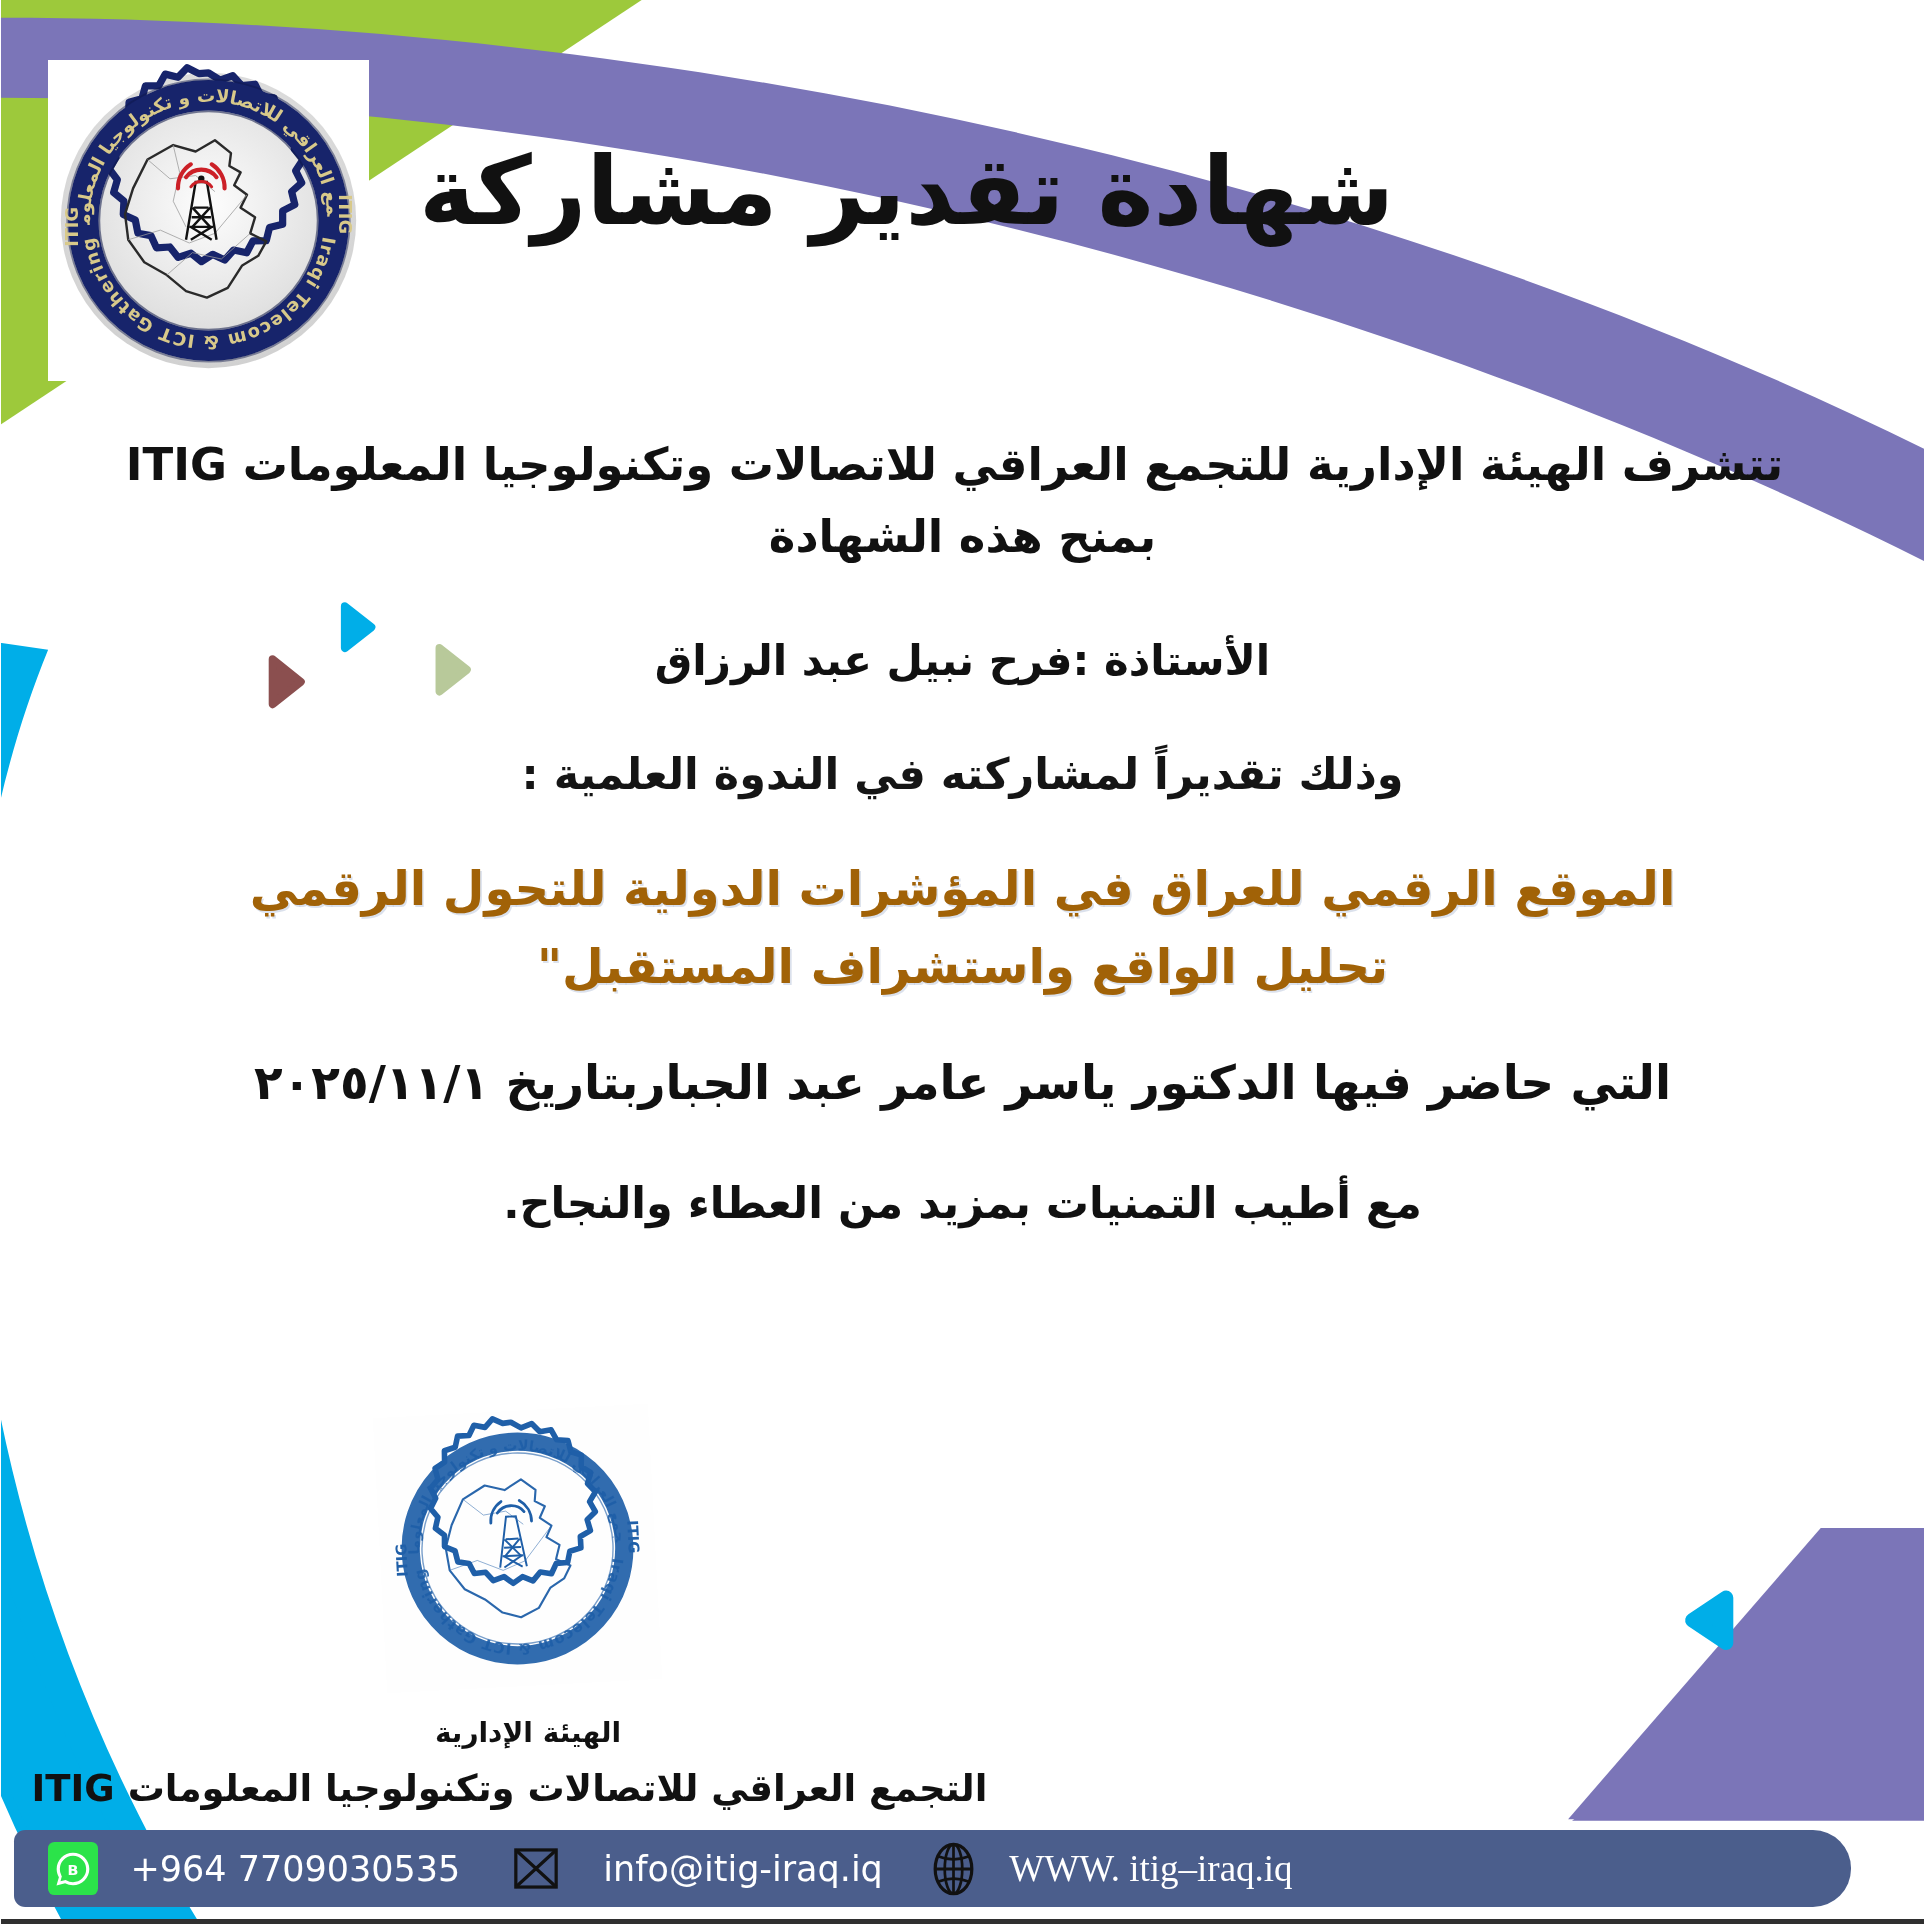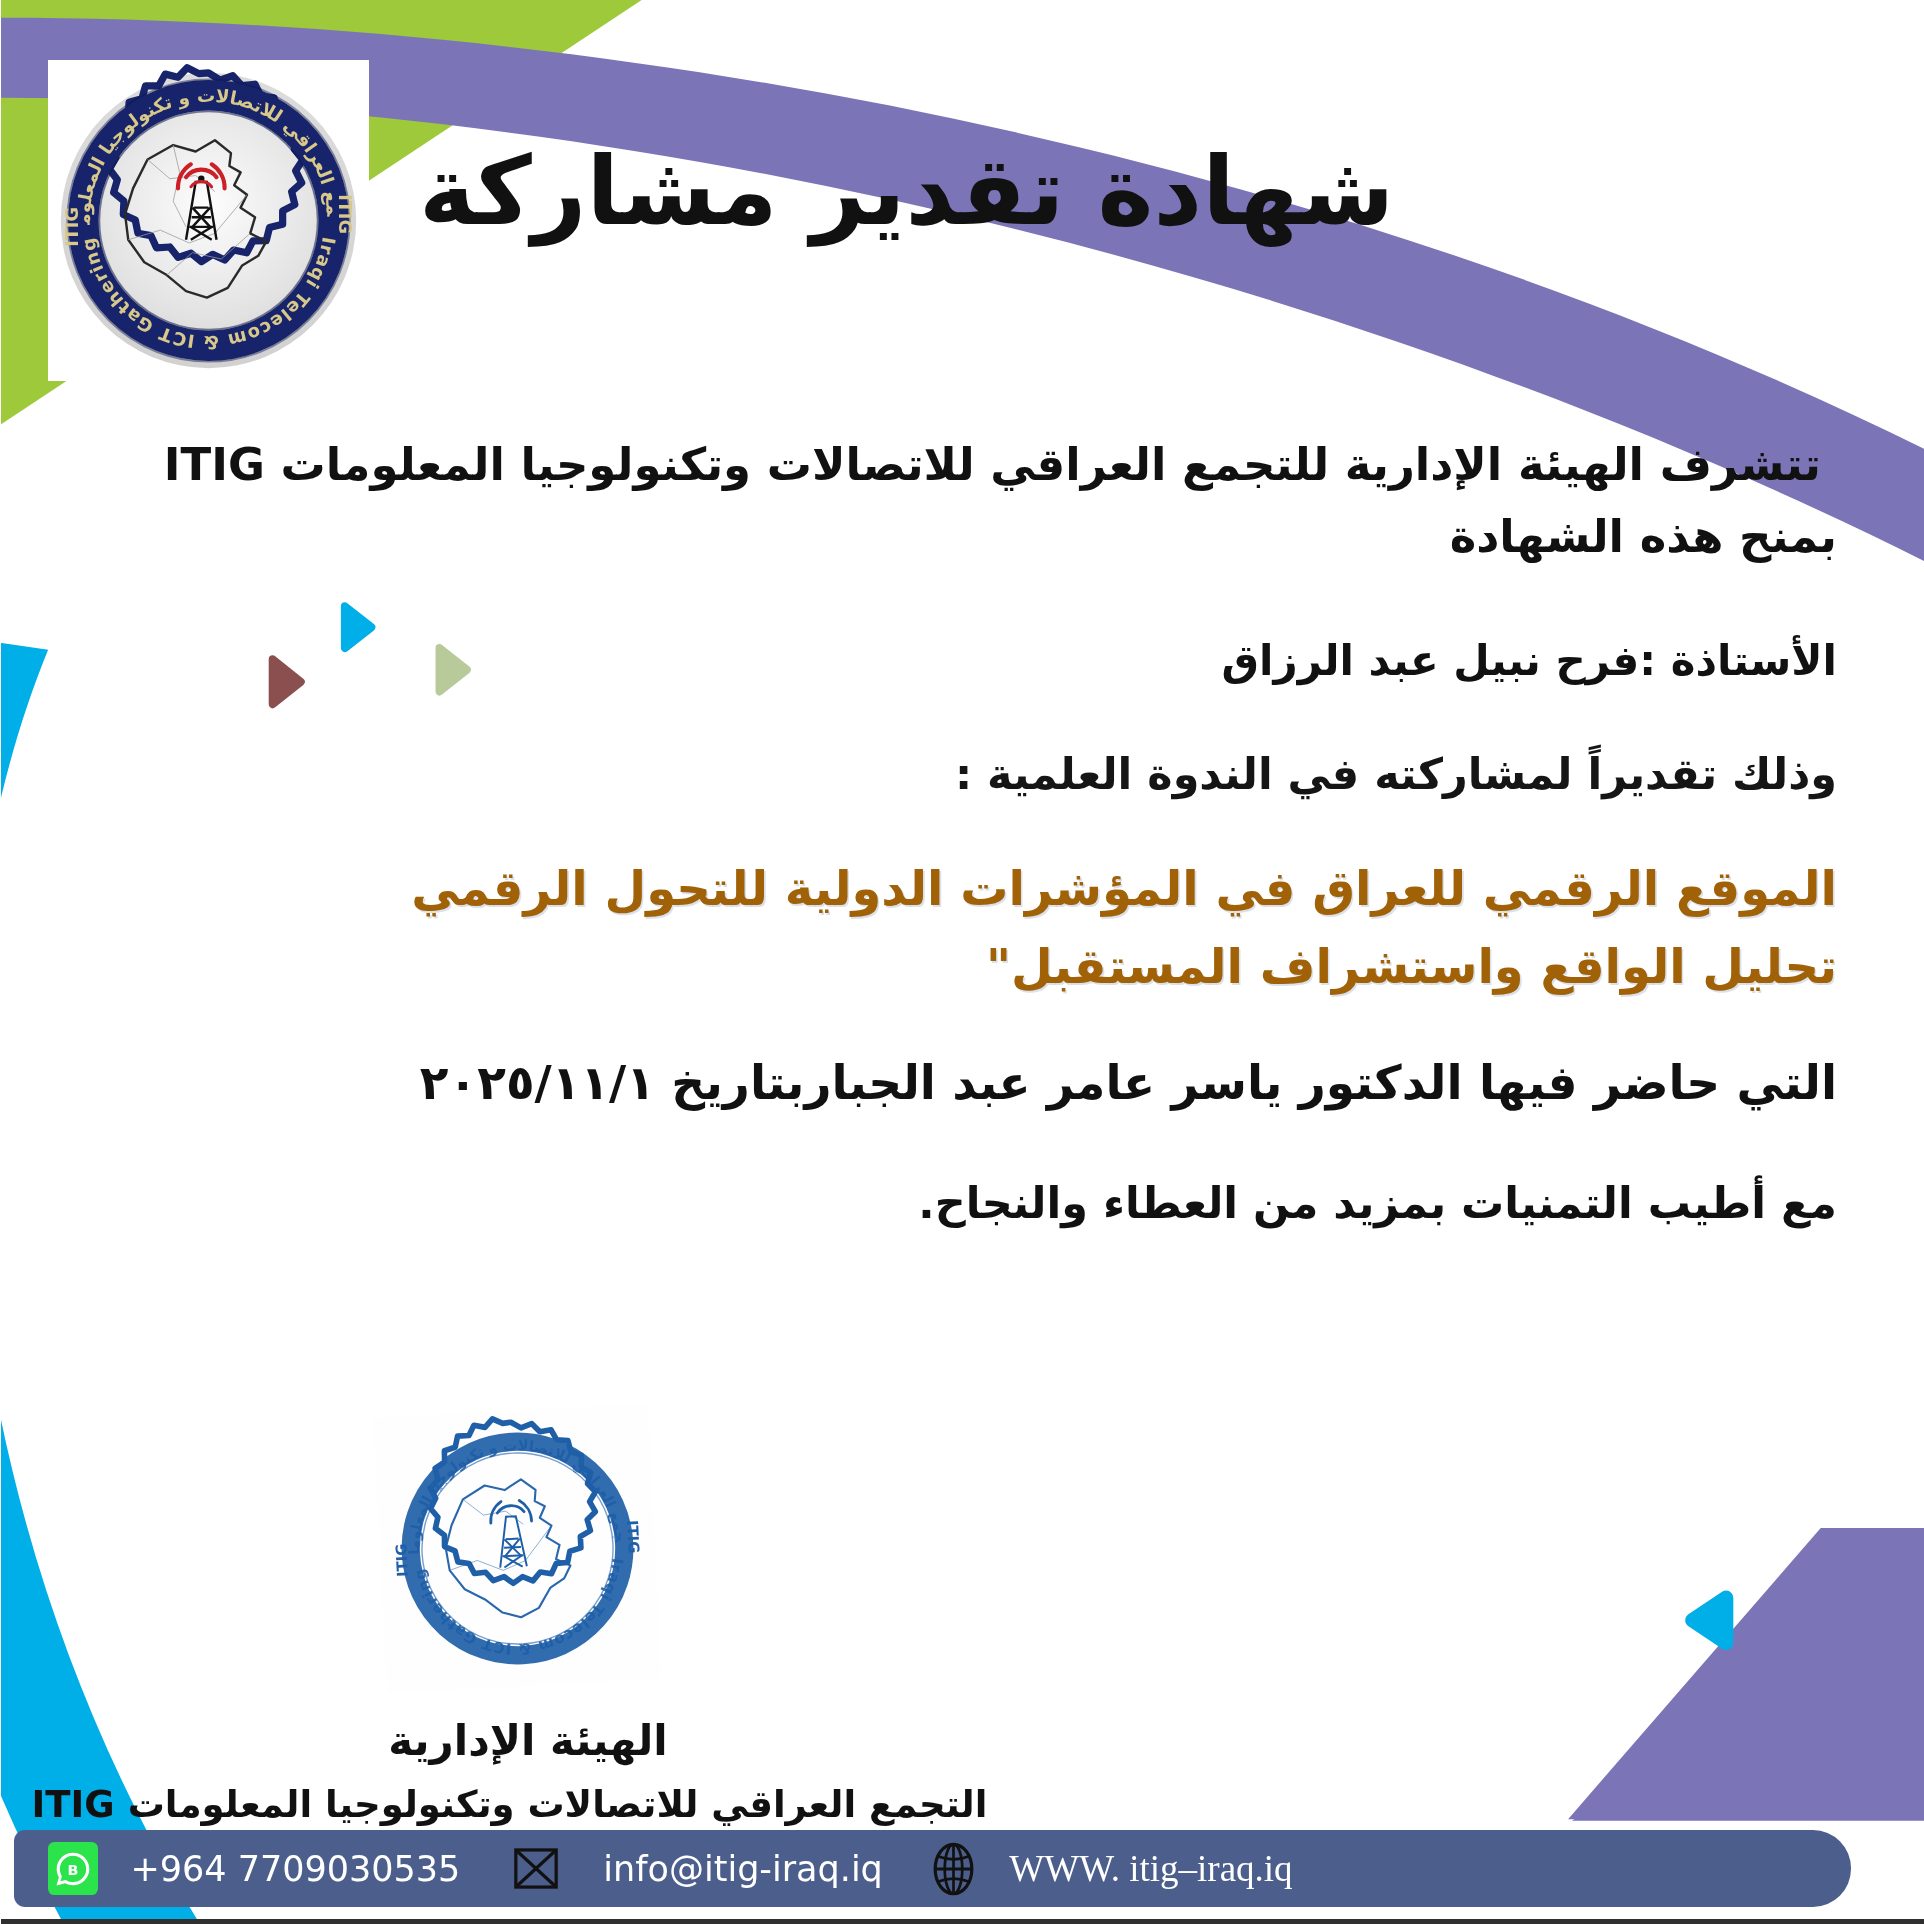--- a/index.html
+++ b/index.html
@@ -47,21 +47,21 @@
     letter-spacing:0px;
     direction:rtl;
   }
 
   
   .body-block{
     position:absolute;
     left:88px;top:433px;
     width:1749px;
     direction:rtl;
-    text-align:right;
+    text-align:center;
   }
   .ln{
     font-weight:bold;
     color:#111111;
     line-height:1.5;
     direction:rtl;
   }
   .ln-intro{
     font-size:45px;
     line-height:1.42;
@@ -111,21 +111,21 @@
   
   .sig{
     position:absolute;
     left:0;top:1716px;
     width:1019px;
     direction:rtl;
     text-align:center;
     color:#111111;
     font-weight:bold;
   }
-  .sig-1{font-size:42px;margin-bottom:17.6px;padding-left:37px;}
+  .sig-1{font-size:28px;margin-bottom:17.6px;padding-left:37px;}
   .sig-2{font-size:37px;}
 
   
   .footer{
     position:absolute;
     left:14.4px;bottom:17.6px;
     width:1837px;height:77px;
     background:#4b5e8c;
     border-radius:11.2px 38px 38px 11.2px;
     display:flex;

